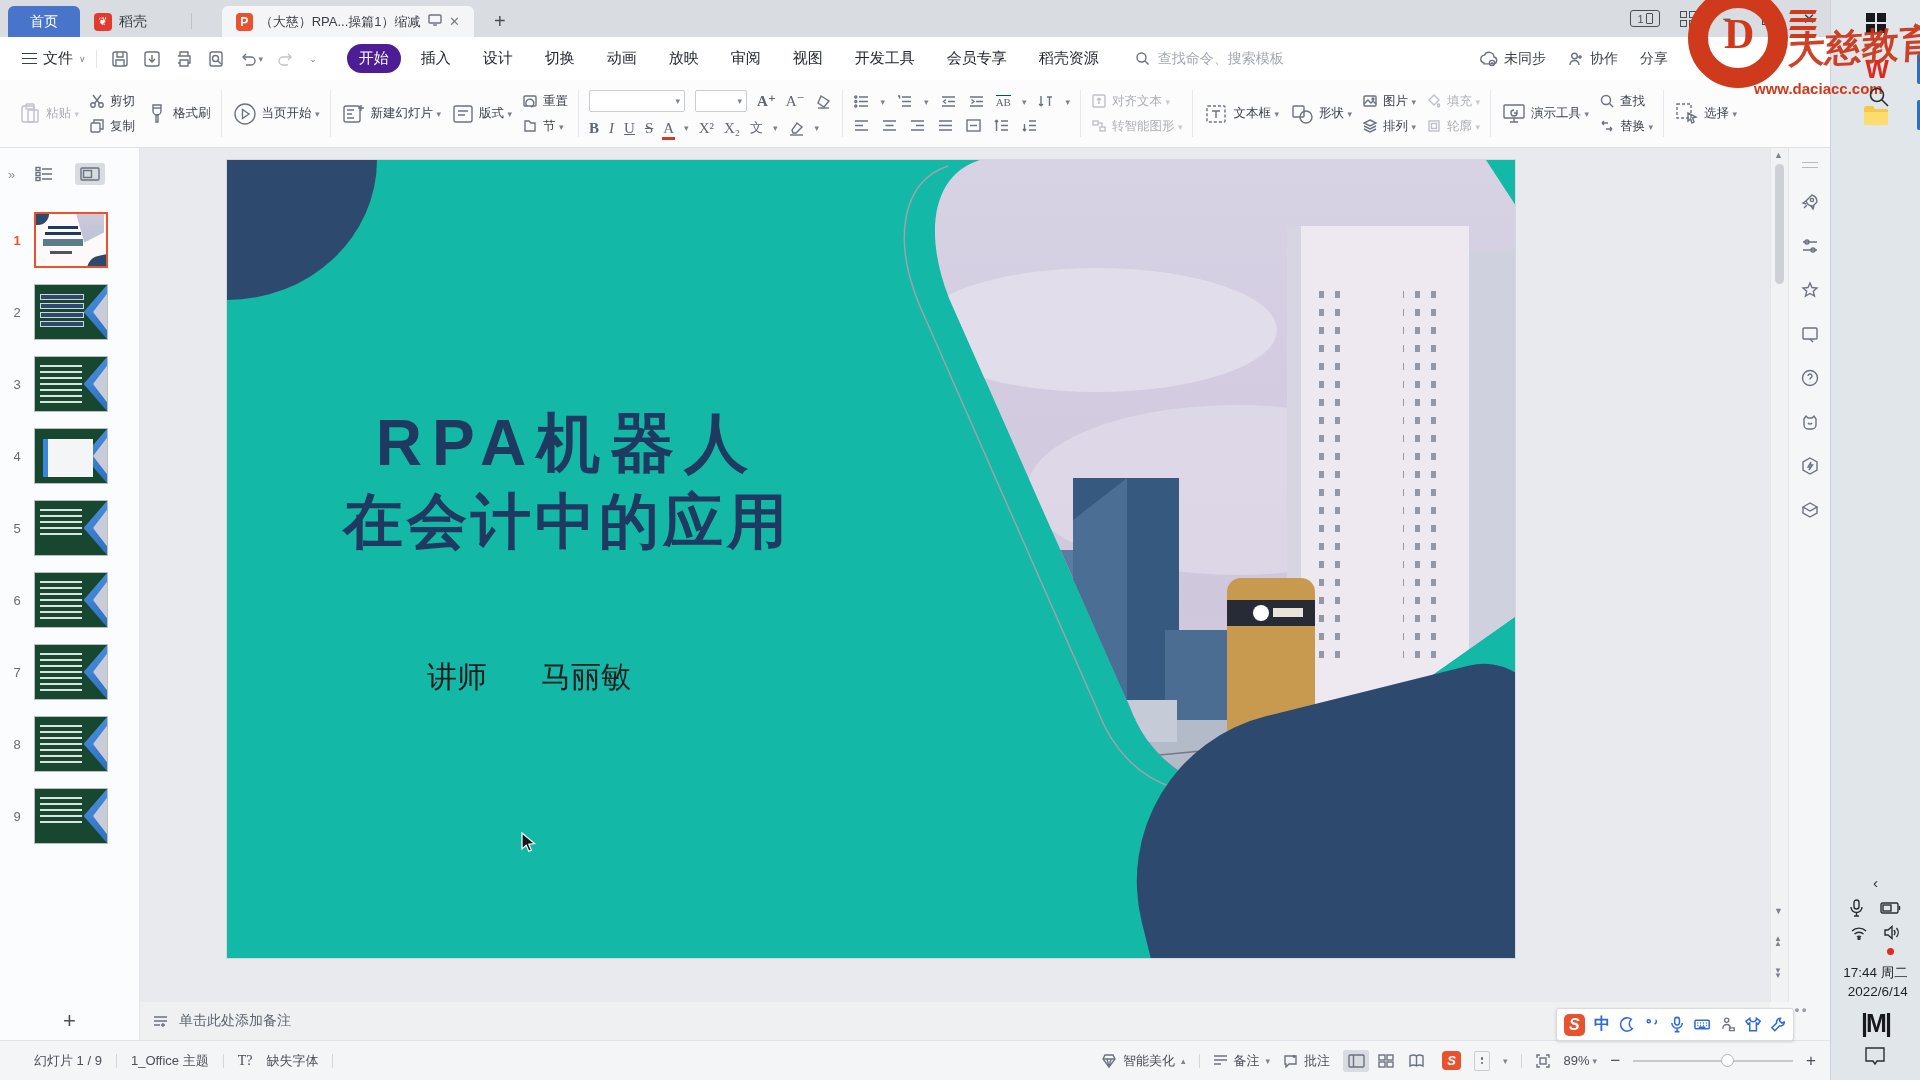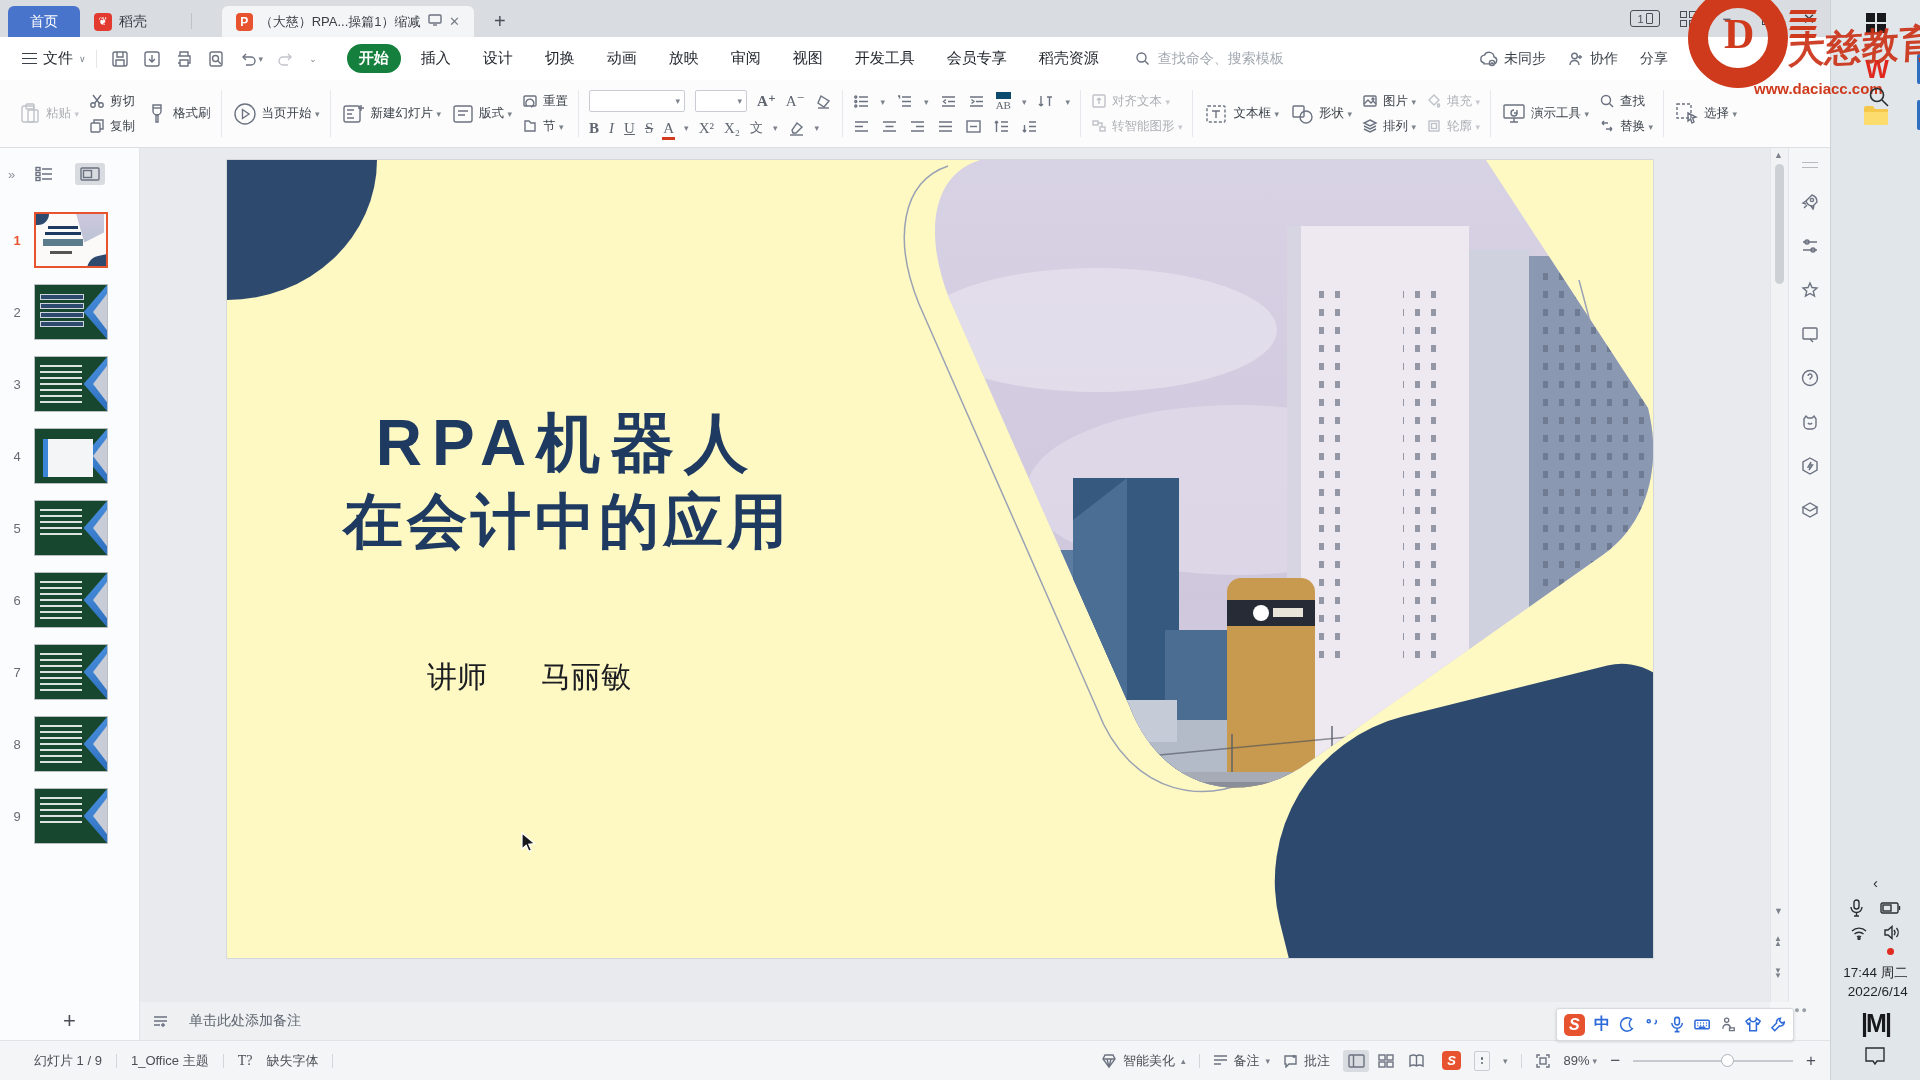--- a/index.html
+++ b/index.html
@@ -37,21 +37,21 @@
   .ham, .ham:before, .ham:after { height:1.6px; background:#3b4149; }
   .ham { position:relative; }
   .ham:before,.ham:after { content:""; position:absolute; left:0; width:15px; }
   .ham:before { top:-5px; } .ham:after { top:5px; }
   .caret { font-size:9px; color:#7c828b; }
   .qbar { display:flex; align-items:center; gap:14px; padding:0 14px; border-left:1px solid #e4e7ea; }
   .qbar .ic { width:18px; height:18px; }
   .undo-wrap { display:flex; align-items:center; gap:2px; }
   .menu-tabs { display:flex; align-items:center; gap:8px; margin-left:16px; }
   .mtab { font-size:15px; color:#23272e; padding:5px 12px; white-space:nowrap; }
-  .mtab.active { background:#15803d; color:#fff; border-radius:16px; font-weight:bold; }
+  .mtab.active { background:#4c1d95; color:#fff; border-radius:16px; font-weight:normal; }
   .cmd-search { display:flex; align-items:center; gap:8px; margin-left:24px; color:#a2a8b1; font-size:14px; white-space:nowrap; }
   .menubar-right { margin-left:auto; display:flex; align-items:center; gap:22px; font-size:14px; color:#3b4149; padding-right:150px; white-space:nowrap; }
   .mr-item { display:flex; align-items:center; gap:6px; }
 
   
   .ribbon { position:absolute; left:0; top:80px; width:1830px; height:68px; background:#fcfcfd; border-bottom:1px solid #dcdfe3; display:flex; align-items:stretch; padding:4px 8px; }
   .rgroup { display:flex; align-items:center; gap:10px; padding:0 10px; }
   .rsep { width:1px; background:#e5e8ec; margin:6px 0; }
   .bigbtn { display:flex; flex-direction:row; align-items:center; justify-content:center; gap:4px; font-size:12.5px; color:#3b4149; min-width:52px; }
   .colpair { display:flex; flex-direction:column; justify-content:center; gap:8px; }
@@ -93,21 +93,21 @@
   .m-blob { position:absolute; left:0; top:0; width:13px; height:11px; background:#2d4a6e; border-bottom-right-radius:13px; }
   .m-photo { position:absolute; right:2px; top:0; width:34px; height:30px; background:linear-gradient(#cfc8dd,#b9c2d4); clip-path:polygon(18% 0,100% 0,100% 62%,42% 95%); }
   .m-blob2 { position:absolute; right:-6px; bottom:-8px; width:26px; height:18px; background:#2d4a6e; border-top-left-radius:14px; transform:rotate(-12deg); }
   .m-t1 { position:absolute; left:12px; top:12px; width:30px; height:3px; background:#1f3a60; }
   .m-t2 { position:absolute; left:9px; top:18px; width:36px; height:3px; background:#1f3a60; }
   .m-band { position:absolute; left:7px; top:25px; width:40px; height:7px; background:#5c7b8b; }
   .m-t3 { position:absolute; left:14px; top:37px; width:22px; height:2.5px; background:#555; }
 
   
   .canvas { flex:1; background:#e8eaed; position:relative; }
-  .slide { position:absolute; left:87px; top:12px; width:1426px; height:798px; background:#fef9c3; box-shadow:0 0 0 1px #d4d7db; overflow:hidden; }
+  .slide { position:absolute; left:87px; top:12px; width:1288px; height:798px; background:#14b8a6; box-shadow:0 0 0 1px #d4d7db; overflow:hidden; }
   .blob-tl { position:absolute; left:0; top:0; width:150px; height:140px; background:#2d4a6e; border-bottom-right-radius:150px 140px; }
   .blob-br { position:absolute; right:-70px; bottom:-160px; width:440px; height:420px; background:#2d4a6e; border-radius:170px 60px 0 0; transform:rotate(-14deg); }
   .photo-svg { position:absolute; left:0; top:0; }
   .title1 { position:absolute; left:60px; top:240px; width:560px; text-align:center; font-size:64px; font-weight:bold; letter-spacing:10px; color:#1f3a60; }
   .title2 { position:absolute; left:30px; top:322px; width:620px; text-align:center; font-size:60px; font-weight:bold; letter-spacing:4px; color:#1f3a60; }
   .banner { position:absolute; left:79px; top:396px; width:510px; height:74px; background:#5c7b8b; display:flex; align-items:center; justify-content:center; color:#fff; font-size:33px; letter-spacing:2px; }
   .lecturer { position:absolute; left:200px; top:497px; display:flex; gap:54px; font-size:30px; color:#1b1d21; }
 
   
   .scrollcol { width:18px; background:#f1f2f4; border-left:1px solid #e2e5e9; position:relative; color:#7c828b; }
@@ -118,21 +118,21 @@
   .scrollcol .pgdn { position:absolute; bottom:24px; left:3px; font-size:8px; line-height:5px; }
 
   
   .sidebar { width:42px; background:#f5f6f7; border-left:1px solid #e2e5e9; display:flex; flex-direction:column; align-items:center; padding-top:14px; gap:24px; color:#5f6670; }
   .sidebar .drag { width:16px; height:6px; border-top:1.5px solid #b6bbc2; border-bottom:1.5px solid #b6bbc2; }
   .sidebar .ic { width:20px; height:20px; }
 
   
   .notesrow { position:absolute; left:0; top:1002px; width:1830px; height:38px; display:flex; }
   .notes-left { width:140px; background:#fbfcfd; border-right:1px solid #e2e5e9; display:flex; align-items:center; justify-content:center; font-size:22px; color:#4a4f57; }
-  .notes-strip { flex:1; background:#eef0f2; display:flex; align-items:center; gap:20px; padding:0 12px; color:#5f6670; font-size:14px; }
+  .notes-strip { flex:1; background:#eef0f2; display:flex; align-items:center; gap:10px; padding:0 12px; color:#5f6670; font-size:14px; }
   .notes-right { width:60px; background:#f5f6f7; }
 
   
   .statusbar { position:absolute; left:0; top:1040px; width:1830px; height:40px; background:#f4f5f7; border-top:1px solid #e0e3e7; display:flex; align-items:center; padding:0 14px; color:#4a4f57; font-size:13px; }
   .sb-left { display:flex; align-items:center; gap:14px; padding-left:20px; }
   .sb-div { width:1px; height:14px; background:#d3d7dc; }
   .tq { font-family:"Liberation Serif",serif; font-size:14px; color:#4a4f57; }
   .sb-right { margin-left:auto; display:flex; align-items:center; gap:13px; }
   .viewics { display:flex; align-items:center; gap:4px; }
   .vic { width:26px; height:22px; display:flex; align-items:center; justify-content:center; border-radius:3px; }
@@ -432,21 +432,21 @@
           <svg class="ln mini-ic" viewBox="0 0 17 17">
               <path d="M6 4h9M6 8.5h9M6 13h9M2 3h1.5v2.5"></path>
             </svg>
             <span class="caret">▾</span>
           <svg class="ln mini-ic" viewBox="0 0 17 17">
               <path d="M2 4h13M8 8.5h7M2 13h13M6 6.5L3.5 8.5 6 10.5"></path>
             </svg>
           <svg class="ln mini-ic" viewBox="0 0 17 17">
               <path d="M2 4h13M8 8.5h7M2 13h13M3.5 6.5L6 8.5 3.5 10.5"></path>
             </svg>
-          <span class="glyph" style="font-size:11px;border-top:7px solid #0c4a6e">AB</span>
+          <span class="glyph" style="font-size:11px;border-top:1px solid #0c4a6e">AB</span>
             <span class="caret">▾</span>
           <svg class="ln mini-ic" viewBox="0 0 17 17">
               <path d="M4 3v10M4 13l-2-2M4 13l2-2M10 4h5M12.5 4v9"></path>
             </svg>
             <span class="caret">▾</span>
         </div>
         <div class="row">
           <svg class="ln mini-ic" viewBox="0 0 17 17">
               <path d="M2 4h13M2 8.5h8M2 13h13"></path>
             </svg>

